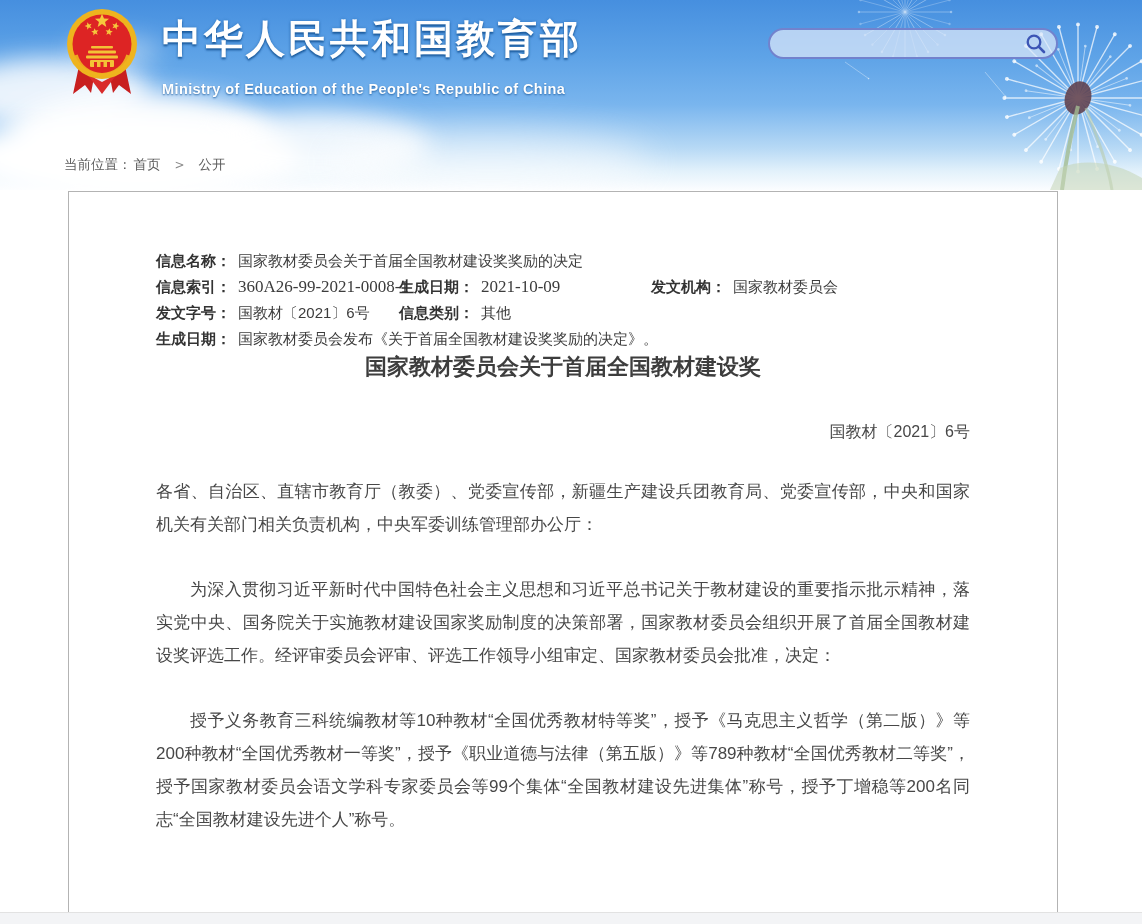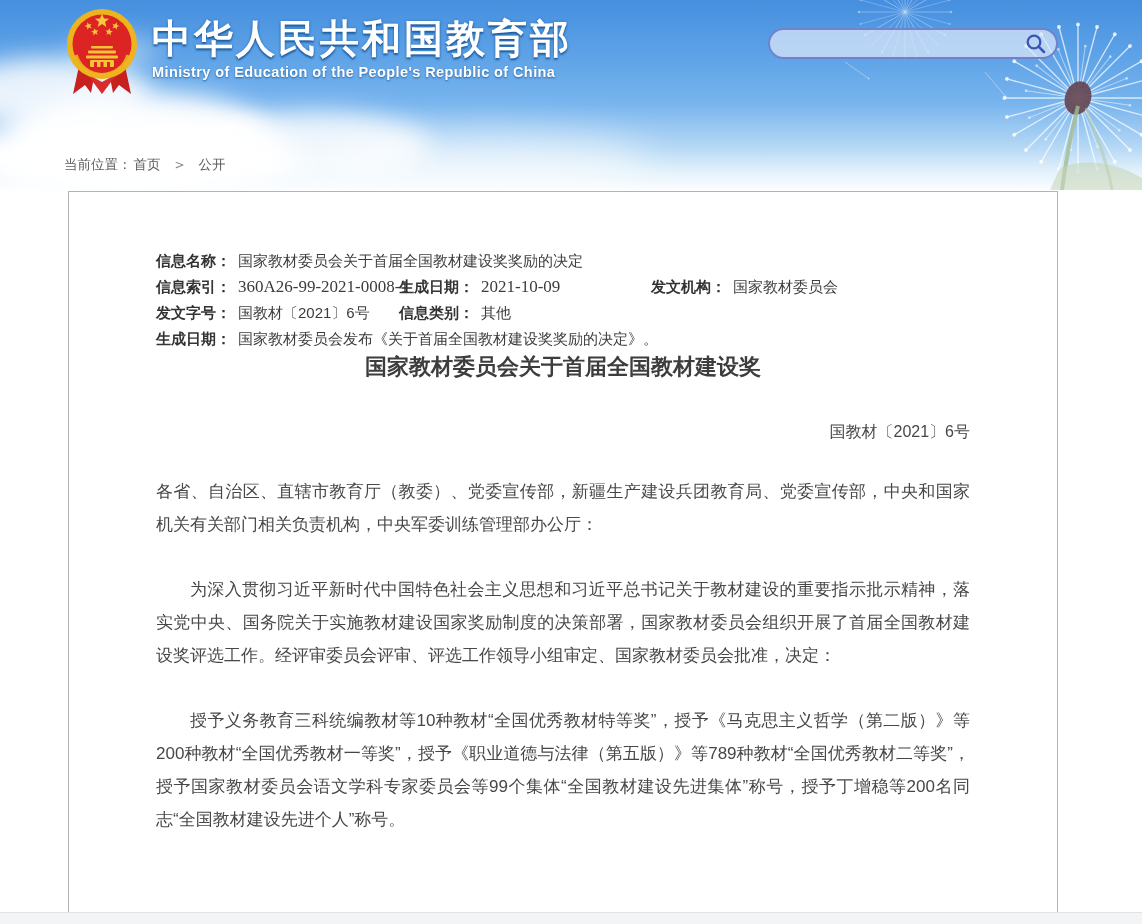--- a/index.html
+++ b/index.html
@@ -14,25 +14,25 @@
   .c1 { left:-50px; top:58px;  width:200px; height:70px; opacity:.85; }
   .c2 { left:10px;  top:92px;  width:260px; height:85px; opacity:.95; }
   .c3 { left:-40px; top:118px; width:340px; height:80px; opacity:1;  }
   .c4 { left:200px; top:112px; width:230px; height:70px; opacity:.8; }
   .c5 { left:70px;  top:38px;  width:90px;  height:26px; opacity:.45;}
   .c6 { left:330px; top:132px; width:320px; height:60px; opacity:.55; filter:blur(18px); }
 
   .dandelion { position:absolute; left:0; top:0; z-index:1; }
 
   
-  .brand { position:absolute; left:64px; top:6px; display:flex; align-items:flex-start; z-index:3; cursor:pointer; }
+  .brand { position:absolute; left:64px; top:6px; display:flex; align-items:flex-start; z-index:3; cursor:pointer;gap:10px; }
   .brand-text { margin-left:12px; }
   .site-title { font-size:39px; font-weight:bold; color:#ffffff; letter-spacing:3px; line-height:46px; margin-top:10px;
                 text-shadow:0 2px 2px rgba(23,86,152,.9), 0 0 3px rgba(23,86,152,.45); }
-  .site-subtitle { font-size:14.5px; font-weight:bold; color:#ffffff; letter-spacing:.4px; margin-top:2px;
+  .site-subtitle { font-size:14.5px; font-weight:bold; color:#ffffff; letter-spacing:.4px; margin-top:19px;
                 text-shadow:0 1px 2px rgba(23,86,152,.85); }
 
   
   .search { position:absolute; left:768px; top:28px; width:290px; height:31px; z-index:3;
             border:2px solid #7282cd; border-radius:16px; background:rgba(222,233,250,.72);
             display:flex; align-items:center; }
   .search input { flex:1; height:100%; border:none; outline:none; background:transparent;
             padding:0 12px; font-size:14px; color:#334; font-family:inherit; }
   .search .mag { flex:none; margin-right:9px; display:block; cursor:pointer; }
 

